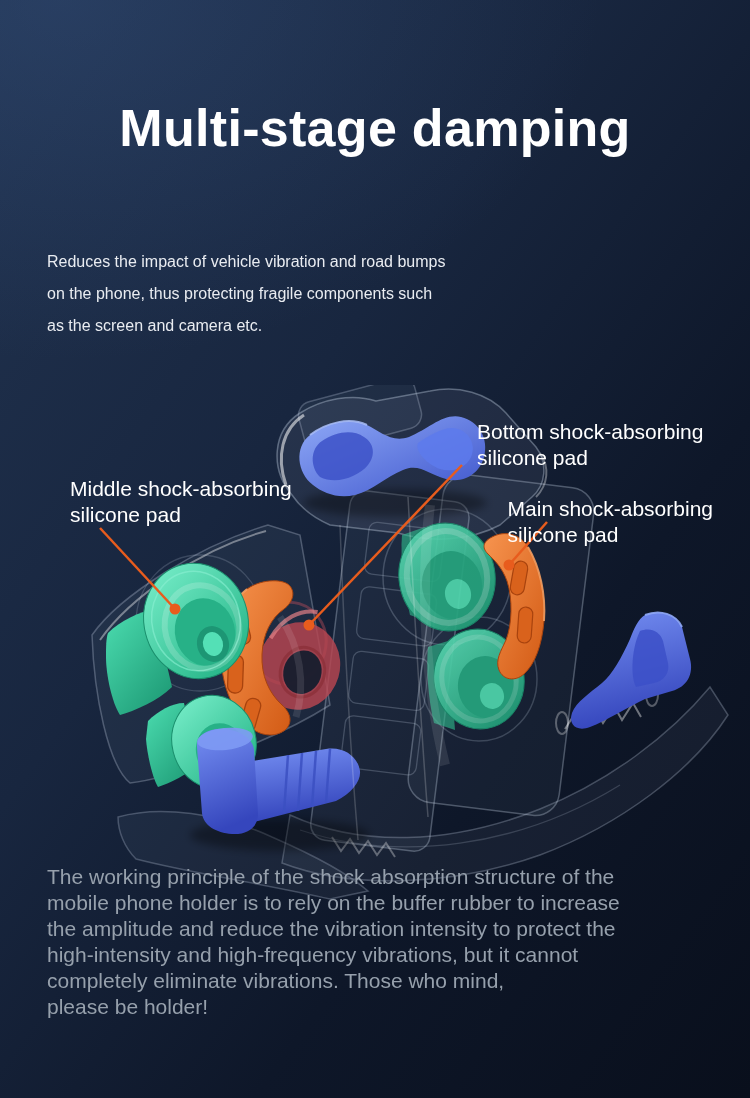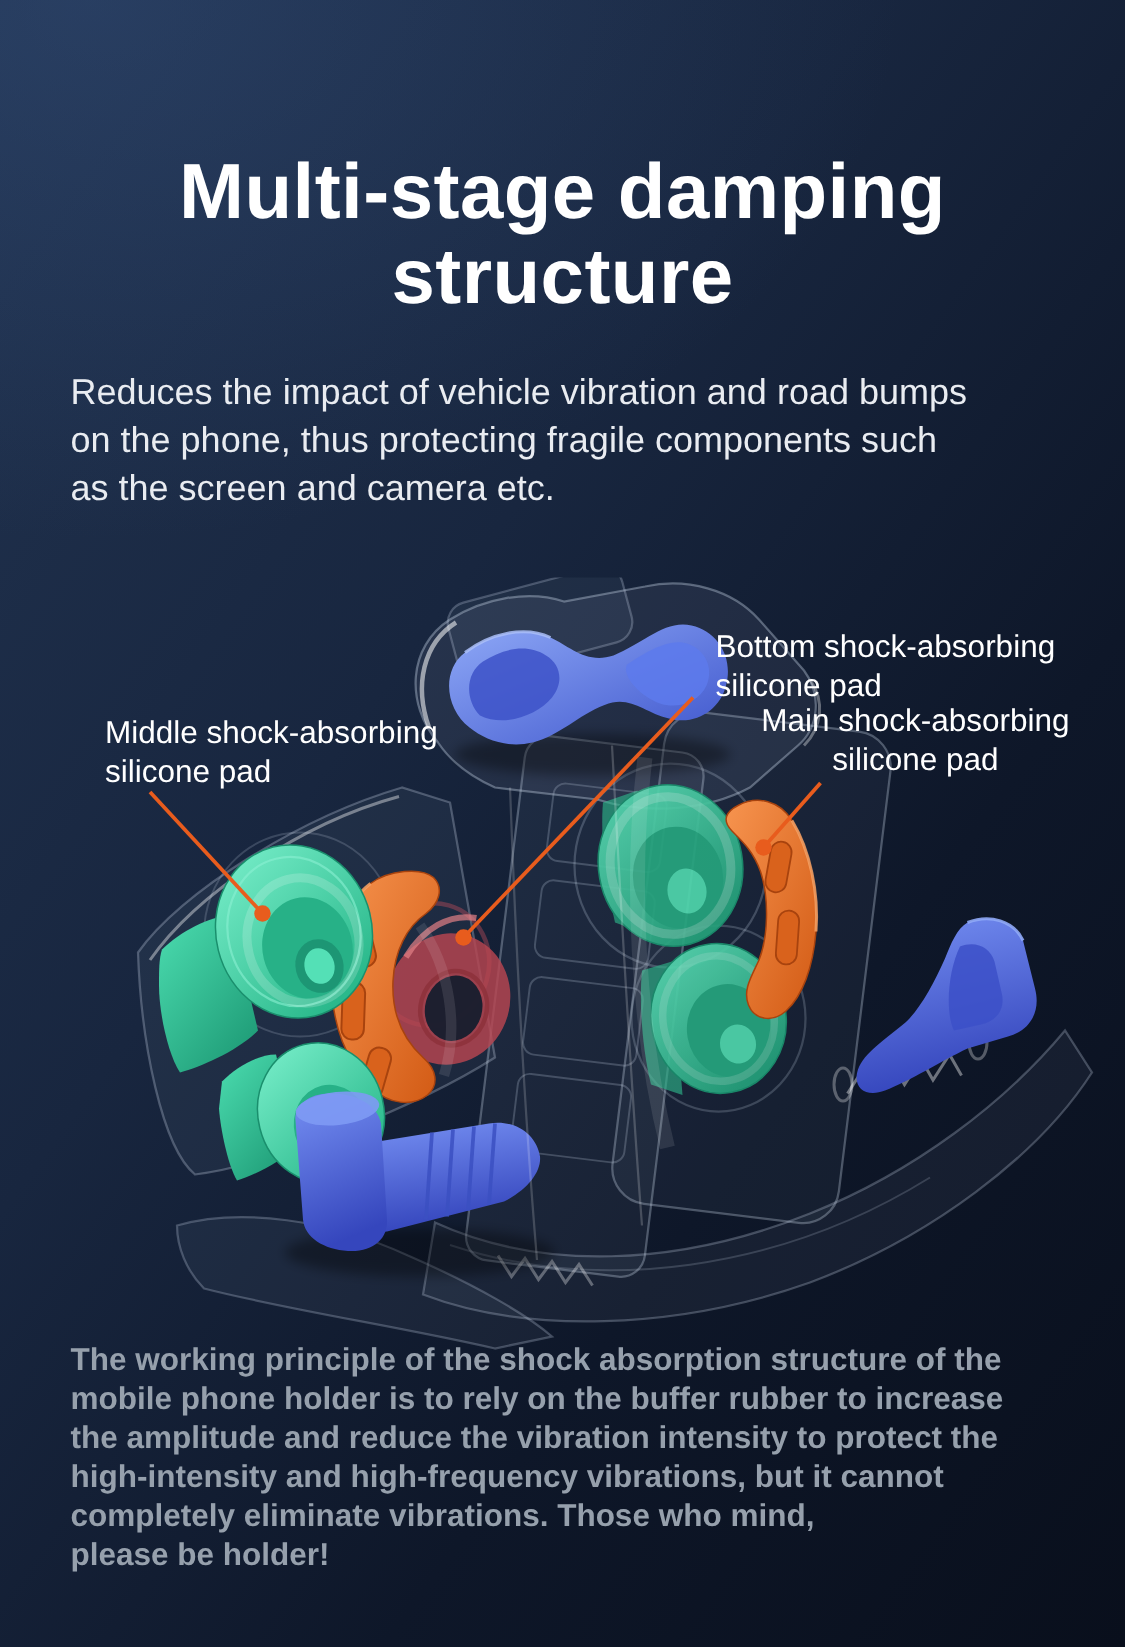--- a/index.html
+++ b/index.html
@@ -12,46 +12,45 @@
       linear-gradient(126deg,#213350 0%, #18263f 38%, #0e1729 68%, #090f1c 100%);
     font-family:"Liberation Sans", sans-serif;
   }
   .title{
     position:absolute;top:100px;left:0;width:750px;
     text-align:center;color:#ffffff;
     font-size:52px;line-height:57px;font-weight:700;letter-spacing:0.3px;
   }
   .subtitle{
     position:absolute;left:47px;top:246px;width:680px;
-    color:#e9ecf1;font-size:24px;line-height:32px;font-weight:400;
+    color:#e9ecf1;font-size:16px;line-height:32px;font-weight:400;
   }
   .subtitle .line{white-space:nowrap;}
   .callout{
     position:absolute;color:#ffffff;
     font-size:21px;line-height:26px;font-weight:500;z-index:5;
   }
   .callout .line{white-space:nowrap;}
   .callout-bottom{left:463px;top:419px;margin-left:14px;}
   .callout-middle{left:47px;top:476px;margin-left:23px;}
-  .callout-main{right:37px;top:468px;text-align:center;}
+  .callout-main{right:37px;top:496px;text-align:left;}
   .diagram-svg{position:absolute;left:0;top:385px;z-index:2;}
   .description{
-    position:absolute;left:47px;top:894px;width:690px;z-index:6;
-    color:#96a0ac;font-size:21px;line-height:26px;font-weight:700;
+    position:absolute;left:47px;top:864px;width:690px;z-index:6;
+    color:#96a0ac;font-size:21px;line-height:26px;font-weight:400;
   }
   .description .line{white-space:nowrap;}
 </style>
 </head>
 <body>
 
 <div class="page">
 
   <div class="title">
     <div class="line">Multi-stage damping</div>
-    <div class="line">structure</div>
   </div>
 
   <div class="subtitle">
     <div class="line">Reduces the impact of vehicle vibration and road bumps</div>
     <div class="line">on the phone, thus protecting fragile components such</div>
     <div class="line">as the screen and camera etc.</div>
   </div>
 
   <svg class="diagram-svg" width="750" height="520" viewBox="0 0 750 520">
     <defs>

